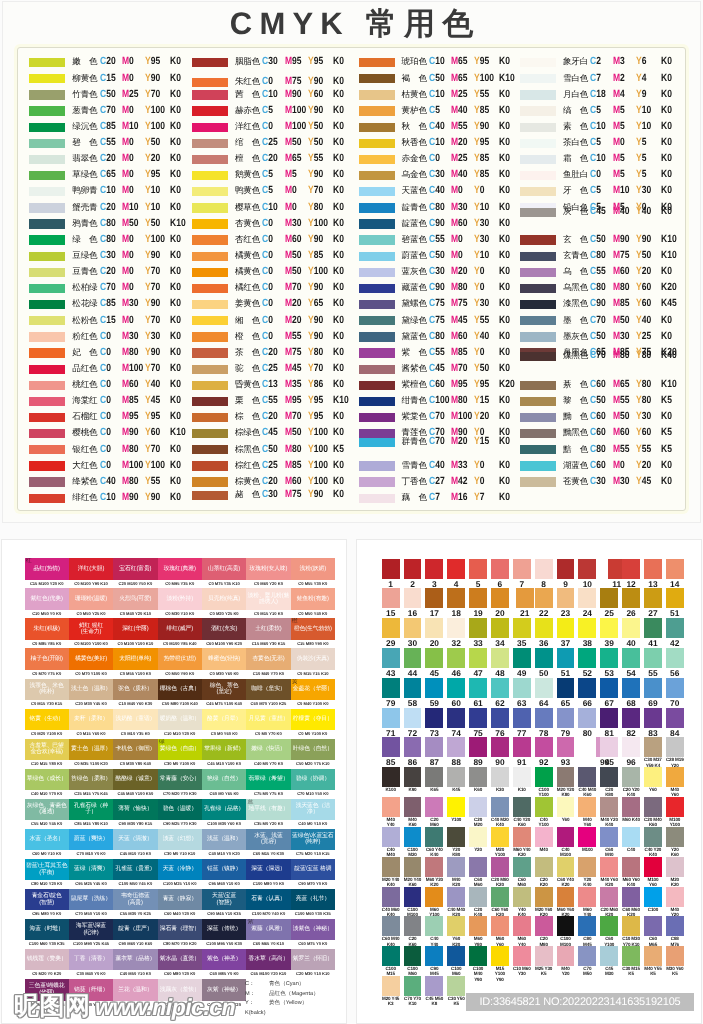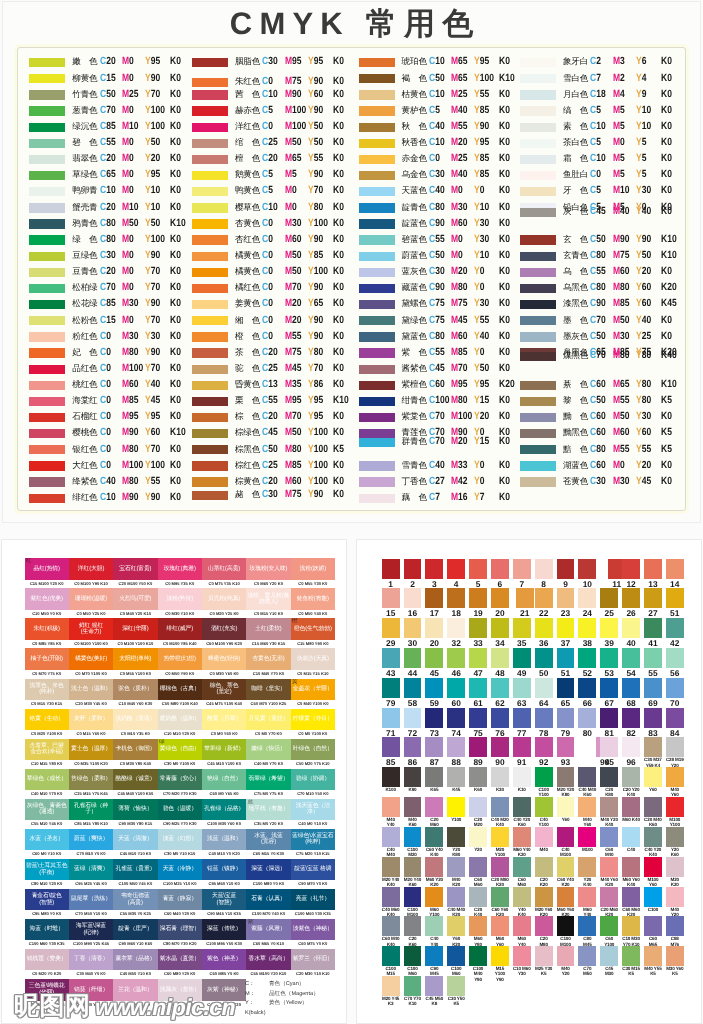--- a/index.html
+++ b/index.html
@@ -2557,13 +2557,14 @@
 <div id="legend">
 <div><span class="lk">C：</span><span>青色（Cyan）</span></div>
 <div><span class="lk">M：</span><span>品红色（Magenta）</span></div>
 <div><span class="lk">Y：</span><span>黄色（Yellow）</span></div>
 <div><span class="lk">K(balck)</span><span></span></div>
 </div>
 <div id="wm">
       <span id="wmcn">昵图网</span>
       <span id="wmurl">www.nipic.cn</span>
     </div>
+<div id="fid">ID:33645821 NO:20220223141635192105</div>
 </div>
 
 </body></html>

